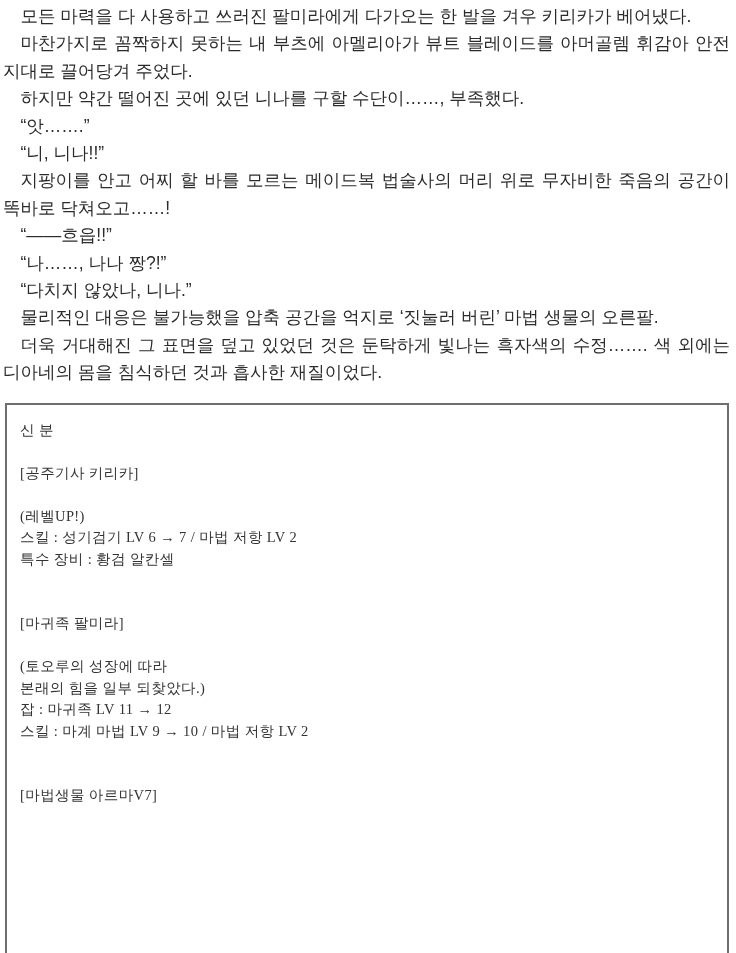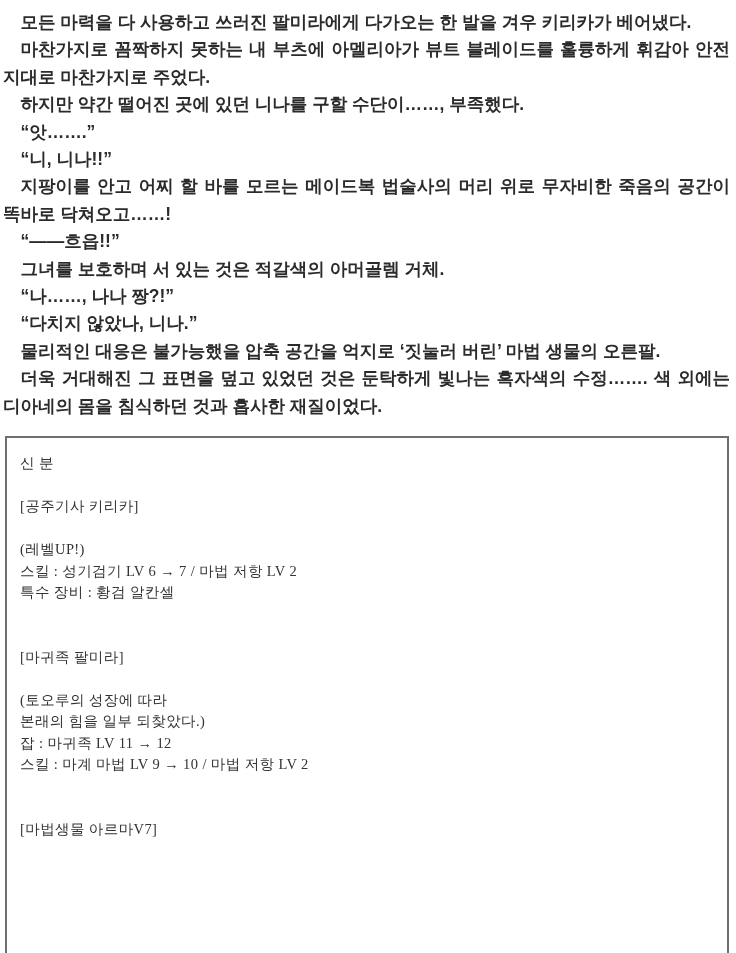--- a/index.html
+++ b/index.html
@@ -17,25 +17,24 @@
     background: var(--bg-color);
     font-family: "Liberation Sans", sans-serif;
   }
   .page {
     width: 736px;
     height: 953px;
     overflow: hidden;
     background: var(--bg-color);
   }
   .story {
-    padding: 9px 6px 0 3px;
+    padding: 3px 6px 0 3px;
     color: var(--text-color);
     font-size: 17.5px;
     line-height: 27.4px;
-    font-weight: bold;
   }
   .story p {
     margin: 0;
     text-indent: 1em;
     text-align: justify;
     word-break: break-all;
   }
   .status-box {
     margin: 16px 7px 0 5px;
     border: 2px solid var(--box-border-color);
@@ -53,27 +52,26 @@
     white-space: pre-wrap;
   }
 </style>
 </head>
 <body>
 
 <main class="page">
 
   <section class="story">
     <p>모든 마력을 다 사용하고 쓰러진 팔미라에게 다가오는 한 발을 겨우 키리카가 베어냈다.</p>
-    <p>마찬가지로 꼼짝하지 못하는 내 부츠에 아멜리아가 뷰트 블레이드를 훌륭하게 휘감아 안전지대로 마찬가지로 주었다.</p>
+    <p>마찬가지로 꼼짝하지 못하는 내 부츠에 아멜리아가 뷰트 블레이드를 아머골렘 휘감아 안전지대로 끌어당겨 주었다.</p>
     <p>하지만 약간 떨어진 곳에 있던 니나를 구할 수단이……, 부족했다.</p>
     <p>“앗…….”</p>
     <p>“니, 니나!!”</p>
     <p>지팡이를 안고 어찌 할 바를 모르는 메이드복 법술사의 머리 위로 무자비한 죽음의 공간이 똑바로 닥쳐오고……!</p>
     <p>“——흐읍!!”</p>
-    <p>그녀를 보호하며 서 있는 것은 적갈색의 아머골렘 거체.</p>
     <p>“나……, 나나 짱?!”</p>
     <p>“다치지 않았나, 니나.”</p>
     <p>물리적인 대응은 불가능했을 압축 공간을 억지로 ‘짓눌러 버린’ 마법 생물의 오른팔.</p>
     <p>더욱 거대해진 그 표면을 덮고 있었던 것은 둔탁하게 빛나는 흑자색의 수정……. 색 외에는 디아네의 몸을 침식하던 것과 흡사한 재질이었다.</p>
   </section>
 
   <section class="status-box">
     <div class="status-line">신 분</div>
     <div class="status-line"></div>
     <div class="status-line">[공주기사 키리카]</div>

